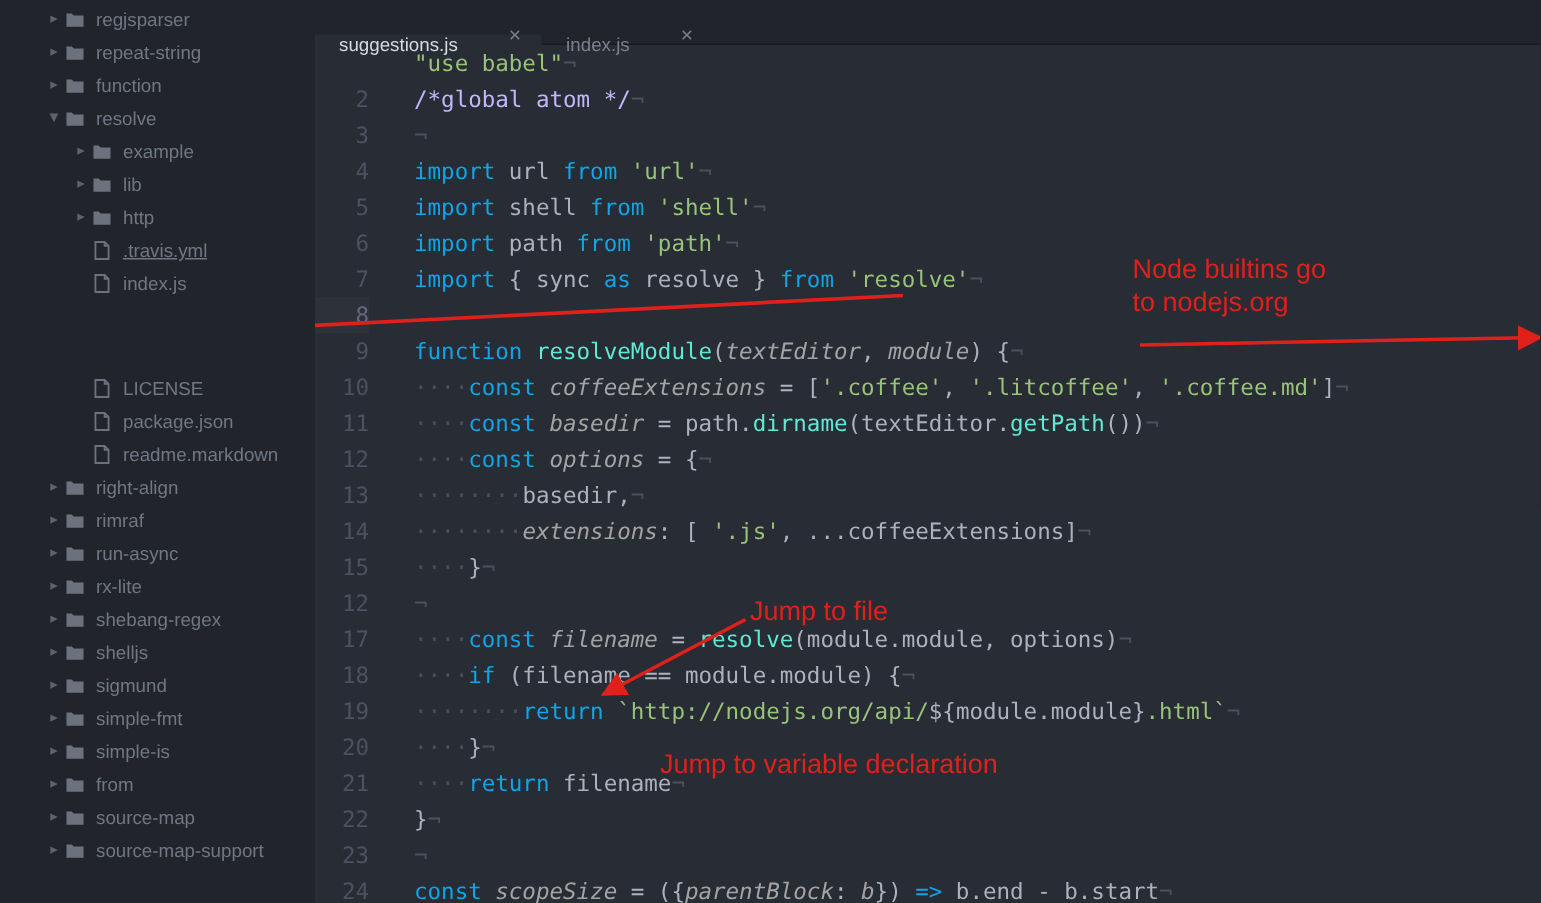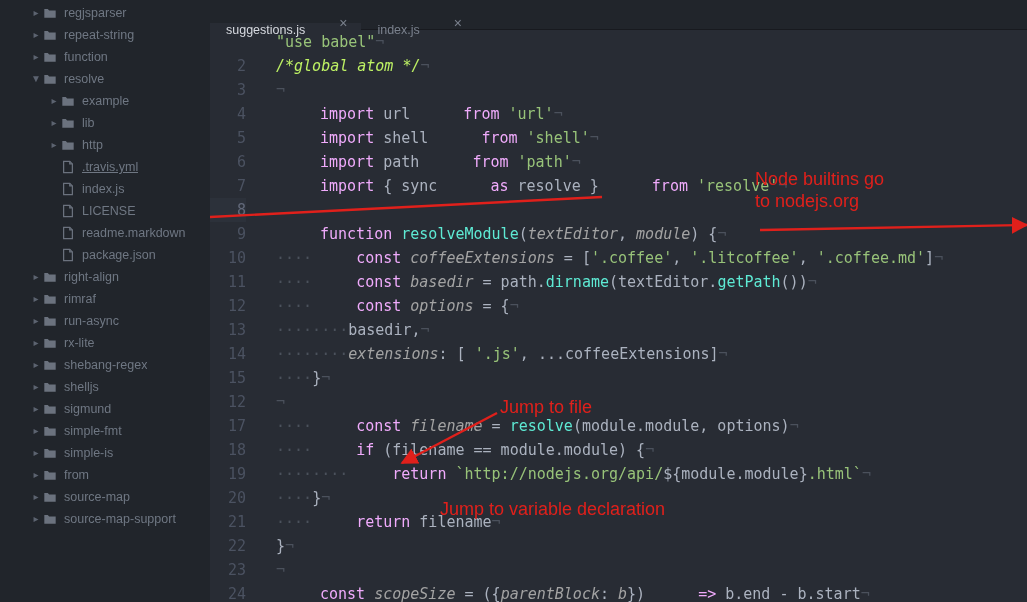--- a/index.html
+++ b/index.html
@@ -127,22 +127,22 @@
   .code {
     flex: 1;
     padding-left: 16px;
     white-space: pre;
     color: #abb2bf;
     position: relative;
   }
   .code .line { height: 24px; }
   
   .t-s   { color: #98c379; } 
-  .t-c   { color: #bef264; font-style: italic; } 
-  .t-k   { color: #f0abfc; margin-left: 44px; } 
+  .t-c   { color: #c4b5fd; } 
+  .t-k   { color: #0ea5e9; } 
   .t-f   { color: #5eead4; } 
   .t-p   { color: #a3a3a3; font-style: italic; } 
   .t-pu  { color: #abb2bf; } 
   .t-inv { color: #4b515c; } 
 
   
   .overlay {
     position: absolute;
     inset: 0;
     pointer-events: none;
@@ -236,49 +236,49 @@
       <div class="tree-item" style="padding-left: 48px;">
         <span class="disclose"></span>
         <span class="icon file-icon">
           <svg viewBox="0 0 16 16">
             <path d="M3 1.5h7l3 3v10h-10z"></path>
             <path d="M10 1.5v3h3"></path>
           </svg>
         </span>
         <span class="label">index.js</span>
       </div>
-      <div class="tree-item" style="padding-left: 48px;">
+      <div class="tree-item" style="padding-left: 48px; margin-top: 48px;">
         <span class="disclose"></span>
         <span class="icon file-icon">
           <svg viewBox="0 0 16 16">
             <path d="M3 1.5h7l3 3v10h-10z"></path>
             <path d="M10 1.5v3h3"></path>
           </svg>
         </span>
         <span class="label">LICENSE</span>
       </div>
       <div class="tree-item" style="padding-left: 48px;">
         <span class="disclose"></span>
         <span class="icon file-icon">
           <svg viewBox="0 0 16 16">
             <path d="M3 1.5h7l3 3v10h-10z"></path>
             <path d="M10 1.5v3h3"></path>
           </svg>
         </span>
-        <span class="label">readme.markdown</span>
+        <span class="label">package.json</span>
       </div>
       <div class="tree-item" style="padding-left: 48px;">
         <span class="disclose"></span>
         <span class="icon file-icon">
           <svg viewBox="0 0 16 16">
             <path d="M3 1.5h7l3 3v10h-10z"></path>
             <path d="M10 1.5v3h3"></path>
           </svg>
         </span>
-        <span class="label">package.json</span>
+        <span class="label">readme.markdown</span>
       </div>
       <div class="tree-item" style="padding-left: 30px;">
         <span class="disclose">▸</span>
         <span class="icon folder-icon">
           <svg viewBox="0 0 16 16">
             <path d="M1.5 3.5h4l1.5 1.5h7.5v8.5h-13z"></path>
           </svg>
         </span>
         <span class="label">right-align</span>
       </div>

